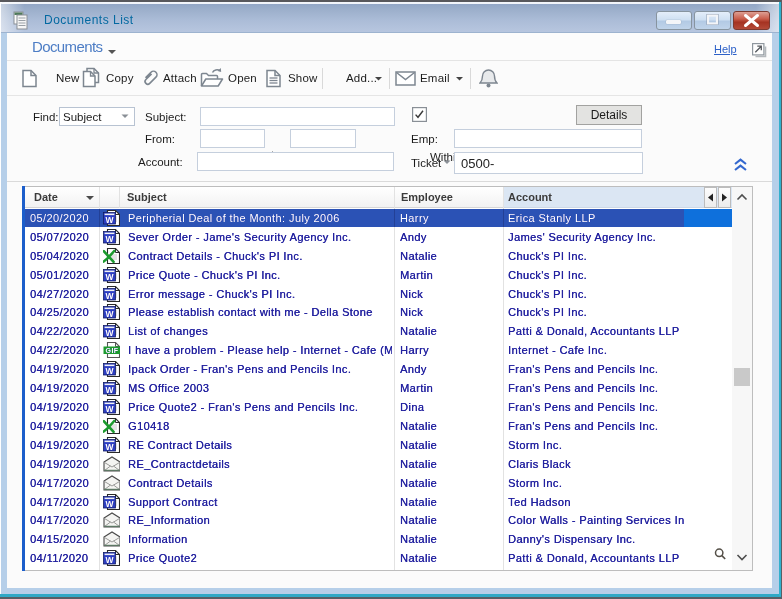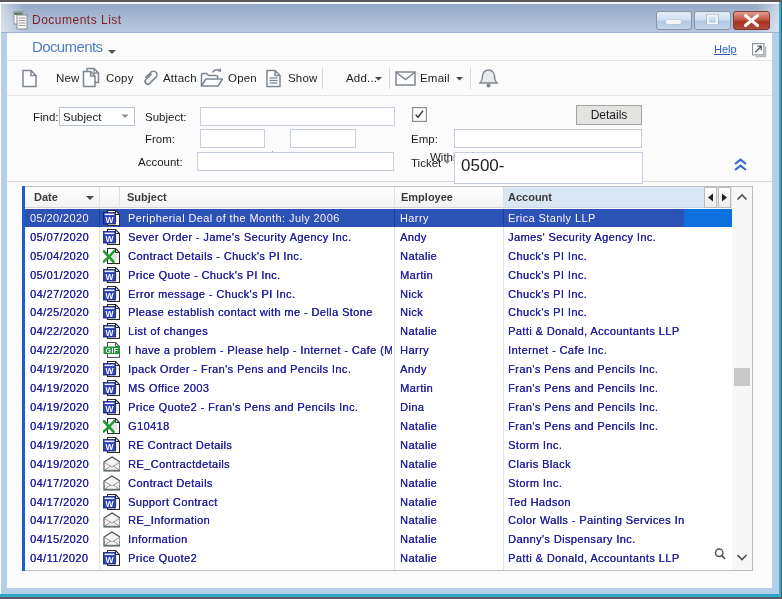--- a/index.html
+++ b/index.html
@@ -16,21 +16,21 @@
 .edge-right-grey { left:780.5px; top:0; width:1.5px; height:599px; background:#585f66; }
 
 
 .win { left:1px; top:2px; width:778px; height:592px; background:#fbfbfb;
   border-radius:4px 4px 0 0; overflow:hidden;
   border-left:6px solid #b6cfe9; border-right:7px solid #b6cfe9; border-bottom:6px solid #b6cfe9; }
 .titlebar { left:1px; top:2px; width:778px; height:31px; border-radius:4px 4px 0 0;
   background:linear-gradient(90deg, rgba(255,255,255,0.5) 0%, rgba(255,255,255,0) 3%, rgba(255,255,255,0) 97%, rgba(255,255,255,0.5) 100%),
     linear-gradient(180deg,#f2f5fa 0%,#f2f5fa 5%,#93a7c6 8%,#9db0cc 28%,#abbcd7 60%,#b7c6df 100%);
   border-bottom:1px solid #9db3cf; }
-.title-text { left:32px; top:13.5px; font-size:12px; letter-spacing:0.5px; line-height:1.15; color:#7f1d1d;text-align:right; }
+.title-text { left:44px; top:13.5px; font-size:12px; letter-spacing:0.5px; line-height:1.15; color:#0369a1;text-align:right; }
 
 
 .btn-min, .btn-max { border:1px solid #87949f; border-radius:3px;
   background:linear-gradient(180deg,#e4eefa 0%,#cfe0f2 45%,#b3cae4 55%,#c0d4ea 100%); }
 .btn-min { left:656px; top:11px; width:36px; height:19px; }
 .btn-max { left:694px; top:11px; width:37px; height:19px; }
 .btn-close { left:733px; top:11px; width:37px; height:19px; border:1px solid #7c3a30; border-radius:3px;
   background:linear-gradient(180deg,#dd9f94 0%,#ca5e4c 40%,#a53322 60%,#b34a38 100%); }
 .glyph-min { left:666px; top:20px; width:15px; height:4px; background:#f3f5f8; border-radius:1px; box-shadow:0 0 1px #6c7a90; }
 
@@ -204,21 +204,21 @@
   <div class="abs lbl" style="left:271px; top:149px;">to:</div>
   <div class="abs inp" style="left:290px; top:129px; width:66px; height:19px;"></div>
   <div class="abs lbl" style="left:411px; top:133px;">Emp:</div>
   <div class="abs inp" style="left:454px; top:129px; width:188px; height:19px;"></div>
   <div class="abs lbl" style="left:138px; top:156px;">Account:</div>
   <div class="abs inp" style="left:197px; top:152px; width:197px; height:19px;"></div>
   <div class="abs lbl" style="left:411px; top:157px;">Ticket</div>
   <svg class="abs" style="left:443px; top:160px;" width="8" height="5" viewBox="0 0 8 5">
       <path d="M0.5 0.5 L4 4 L7.5 0.5 Z" fill="#8a8f96"></path>
     </svg>
-  <div class="abs inp" style="left:454px; top:152px; width:189px; height:32px; font-size:17px; color:#222; padding:3px 0 0 6px;">0500-</div>
+  <div class="abs inp" style="left:454px; top:152px; width:189px; height:22px; font-size:13px; color:#222; padding:3px 0 0 6px;">0500-</div>
   <svg class="abs" style="left:733px; top:158px;" width="15" height="14" viewBox="0 0 15 14">
     <path d="M2 6 L7.5 1.6 L13 6 M2 12 L7.5 7.6 L13 12" fill="none" stroke="#3468cf" stroke-width="2.1"></path>
   </svg>
 
   <div class="abs grid-border"></div>
   <div class="abs grid-blue-edge"></div>
   <div class="abs grid-header"></div>
   <div class="abs gh-account"></div>
   <div class="abs gh-lbl" style="left:34px;">Date</div>
   <svg class="abs" style="left:85px; top:194.5px;" width="10" height="6" viewBox="0 0 10 6">

